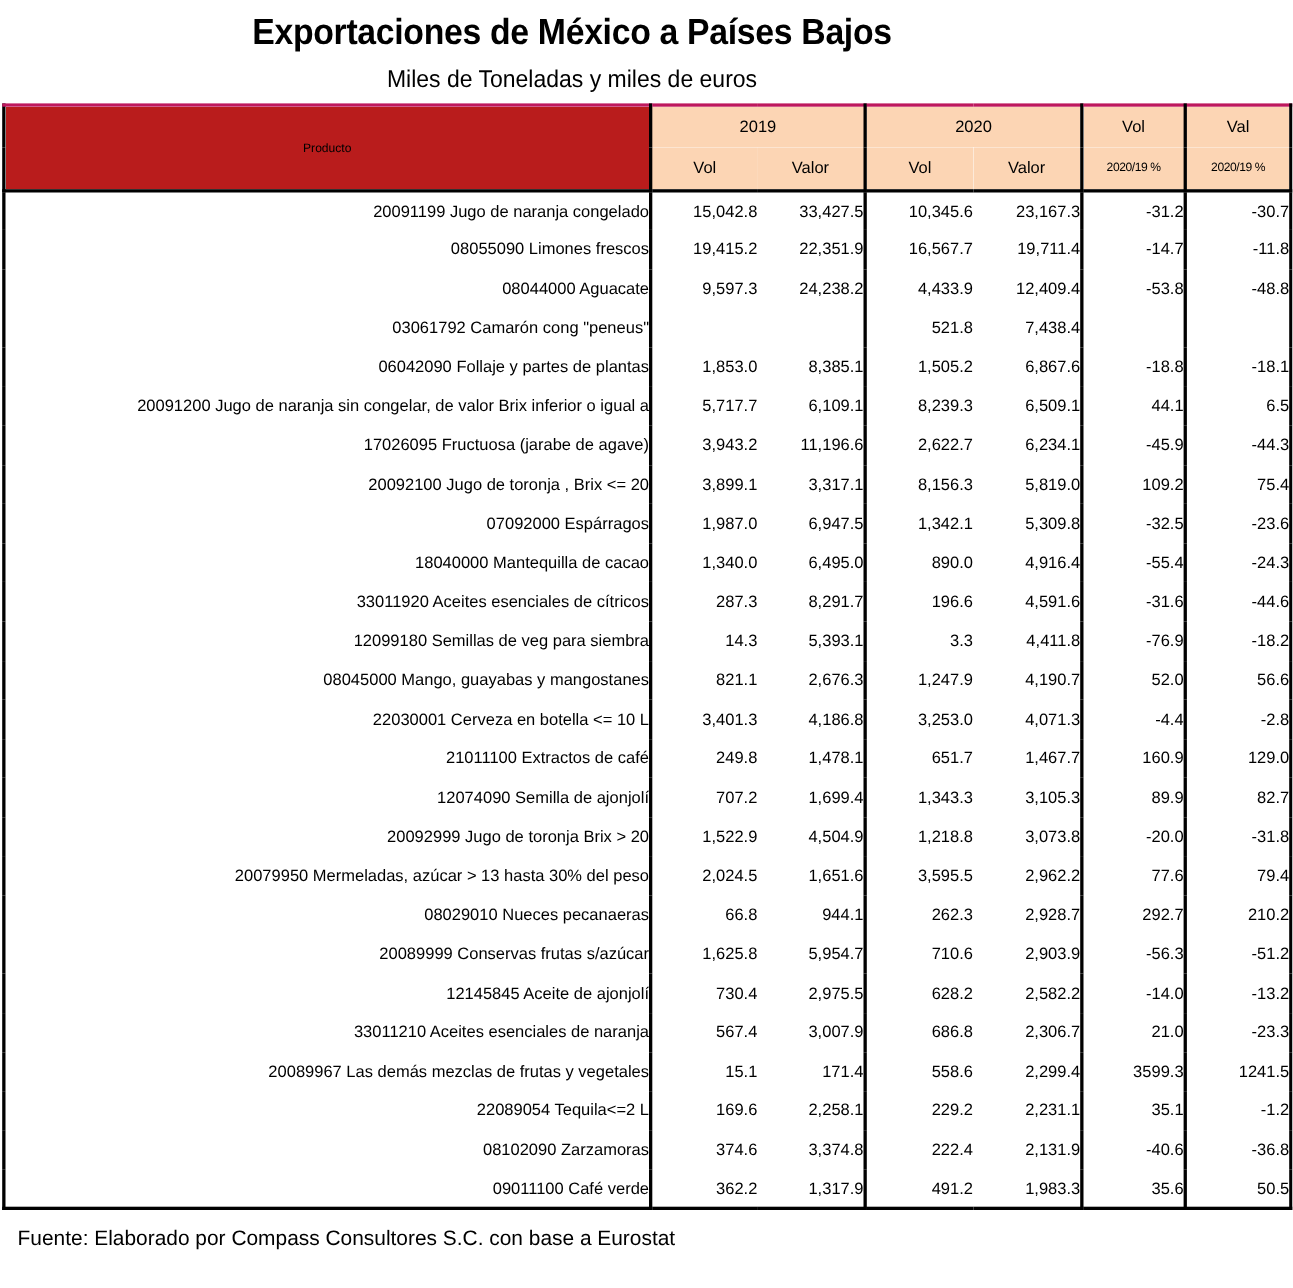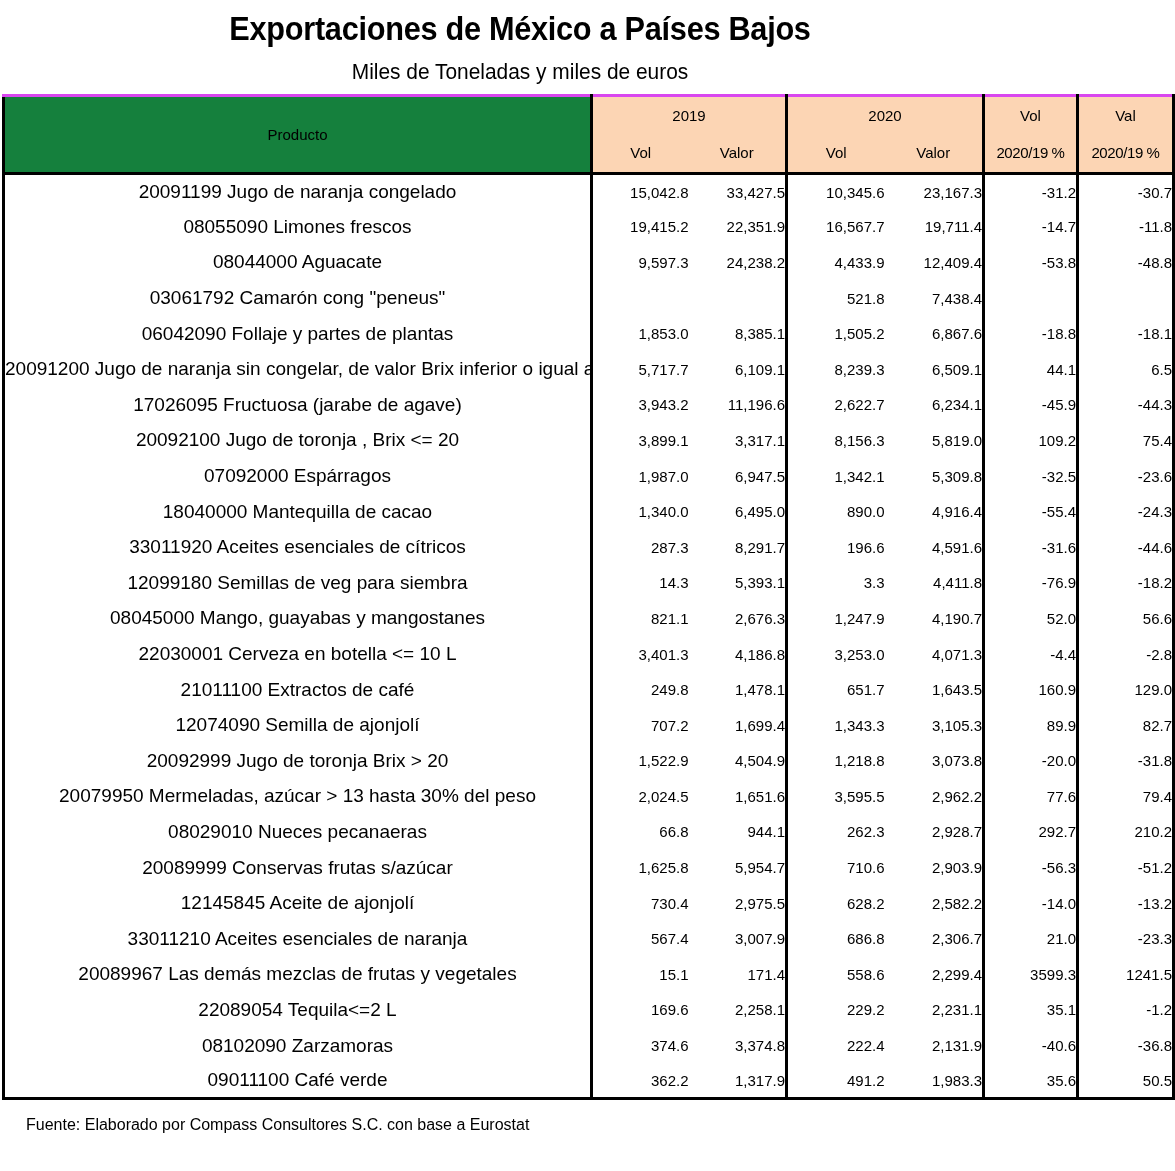--- a/index.html
+++ b/index.html
@@ -56,68 +56,68 @@
   table.xl td, table.xl th {
     padding: 0;
     margin: 0;
     font-weight: normal;
     vertical-align: middle;
     overflow: hidden;
     white-space: nowrap;
   }
 
   
-  .bt-thick { border-top: 3px solid #d946ef; }
+  .bt-thick { border-top: 3px solid #be185d; }
   .bb-thick { border-bottom: 3px solid #000; }
   .bl-thick { border-left: 3px solid #000; }
   .br-thick { border-right: 3px solid #000; }
 
   
   .hdr {
     background: #FCD5B4;
     text-align: center;
     font-size: 15px;
     line-height: 1.05;
   }
   .hdr-prod {
-    background: #15803d;
+    background: #b91c1c;
     text-align: center;
-    font-size: 15px;
+    font-size: 11px;
   }
   .hdr-year {
     height: 37px;
   }
   .hdr-sub {
     height: 38px;
   }
   .hdr-tight {
-    font-size: 15px;
+    font-size: 11px;
     letter-spacing: -0.4px;
   }
 
   
   tbody tr { height: 35.6px; }
   td.prod {
-    text-align: center;
+    text-align: right;
     padding-left: 6px;
-    font-size: 19px;
+    font-size: 15px;
     max-width: 0;
   }
   td.num {
     text-align: right;
     padding-right: 7px;
     font-size: 15px;
     font-variant-numeric: tabular-nums;
   }
 
   
   .footer {
-    font-size: 16px;
+    font-size: 19px;
     padding-top: 17px;
-    padding-left: 26px;
+    padding-left: 16px;
     line-height: 1;
     white-space: nowrap;
   }
 </style>
 </head>
 <body>
 
 <div class="page">
 
   <div class="title">Exportaciones de México a Países Bajos</div>
@@ -275,21 +275,21 @@
           <td class="num">3,253.0</td>
           <td class="num br-thick">4,071.3</td>
           <td class="num br-thick">-4.4</td>
           <td class="num br-thick">-2.8</td>
         </tr>
         <tr>
           <td class="prod bl-thick br-thick">21011100 Extractos de café</td>
           <td class="num">249.8</td>
           <td class="num br-thick">1,478.1</td>
           <td class="num">651.7</td>
-          <td class="num br-thick">1,643.5</td>
+          <td class="num br-thick">1,467.7</td>
           <td class="num br-thick">160.9</td>
           <td class="num br-thick">129.0</td>
         </tr>
         <tr>
           <td class="prod bl-thick br-thick">12074090 Semilla de ajonjolí</td>
           <td class="num">707.2</td>
           <td class="num br-thick">1,699.4</td>
           <td class="num">1,343.3</td>
           <td class="num br-thick">3,105.3</td>
           <td class="num br-thick">89.9</td>

